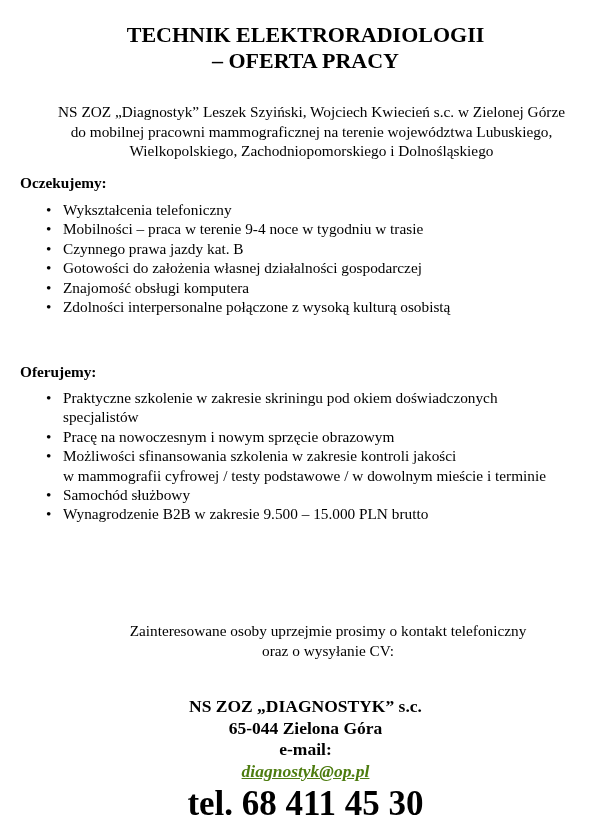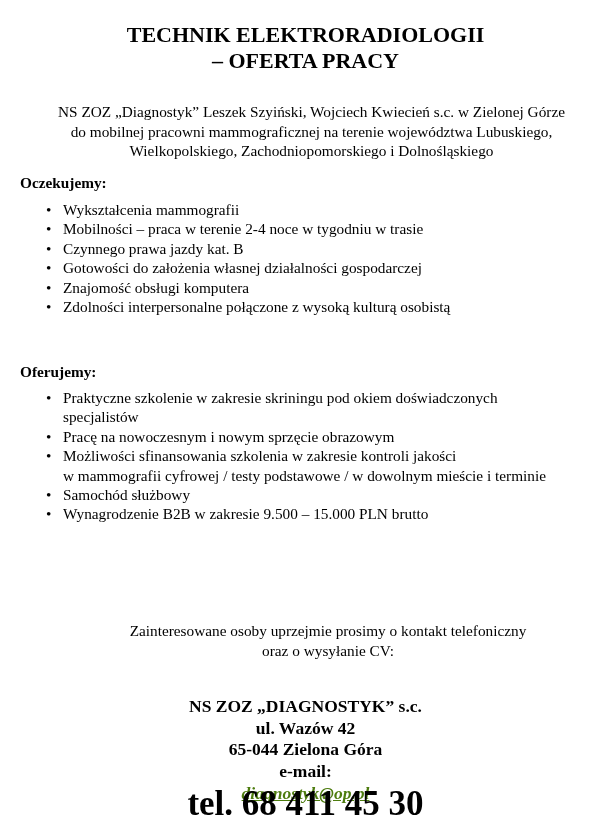--- a/index.html
+++ b/index.html
@@ -126,25 +126,25 @@
   <p class="intro">
     <span>NS ZOZ „Diagnostyk” Leszek Szyiński, Wojciech Kwiecień s.c. w Zielonej Górze</span>
     <span>do mobilnej pracowni mammograficznej na terenie województwa Lubuskiego,</span>
     <span>Wielkopolskiego, Zachodniopomorskiego i Dolnośląskiego</span>
   </p>
 
   <h2 class="section-heading" style="top:173px;">Oczekujemy:</h2>
   <ul class="list" style="top:200px;">
     <li>
       <span class="bullet">•</span>
-      <span class="line">Wykształcenia mammografii</span>
-    </li>
-    <li>
-      <span class="bullet">•</span>
-      <span class="line">Mobilności – praca w terenie 2-4 noce w tygodniu w trasie</span>
+      <span class="line">Wykształcenia telefoniczny</span>
+    </li>
+    <li>
+      <span class="bullet">•</span>
+      <span class="line">Mobilności – praca w terenie 9-4 noce w tygodniu w trasie</span>
     </li>
     <li>
       <span class="bullet">•</span>
       <span class="line">Czynnego prawa jazdy kat. B</span>
     </li>
     <li>
       <span class="bullet">•</span>
       <span class="line">Gotowości do założenia własnej działalności gospodarczej</span>
     </li>
     <li>
@@ -183,20 +183,19 @@
     </li>
   </ul>
 
   <p class="contact-intro">
     <span>Zainteresowane osoby uprzejmie prosimy o kontakt telefoniczny</span>
     <span>oraz o wysyłanie CV:</span>
   </p>
 
   <div class="company">
     <span>NS ZOZ „DIAGNOSTYK” s.c.</span>
-    <span>ul. Wazów 42</span>
     <span>65-044 Zielona Góra</span>
     <span><span>e-mail: </span><a href="mailto:diagnostyk@op.pl">diagnostyk@op.pl</a></span>
   </div>
 
   <div class="phone">tel. 68 411 45 30</div>
 
 </div>
 
 </body></html>

